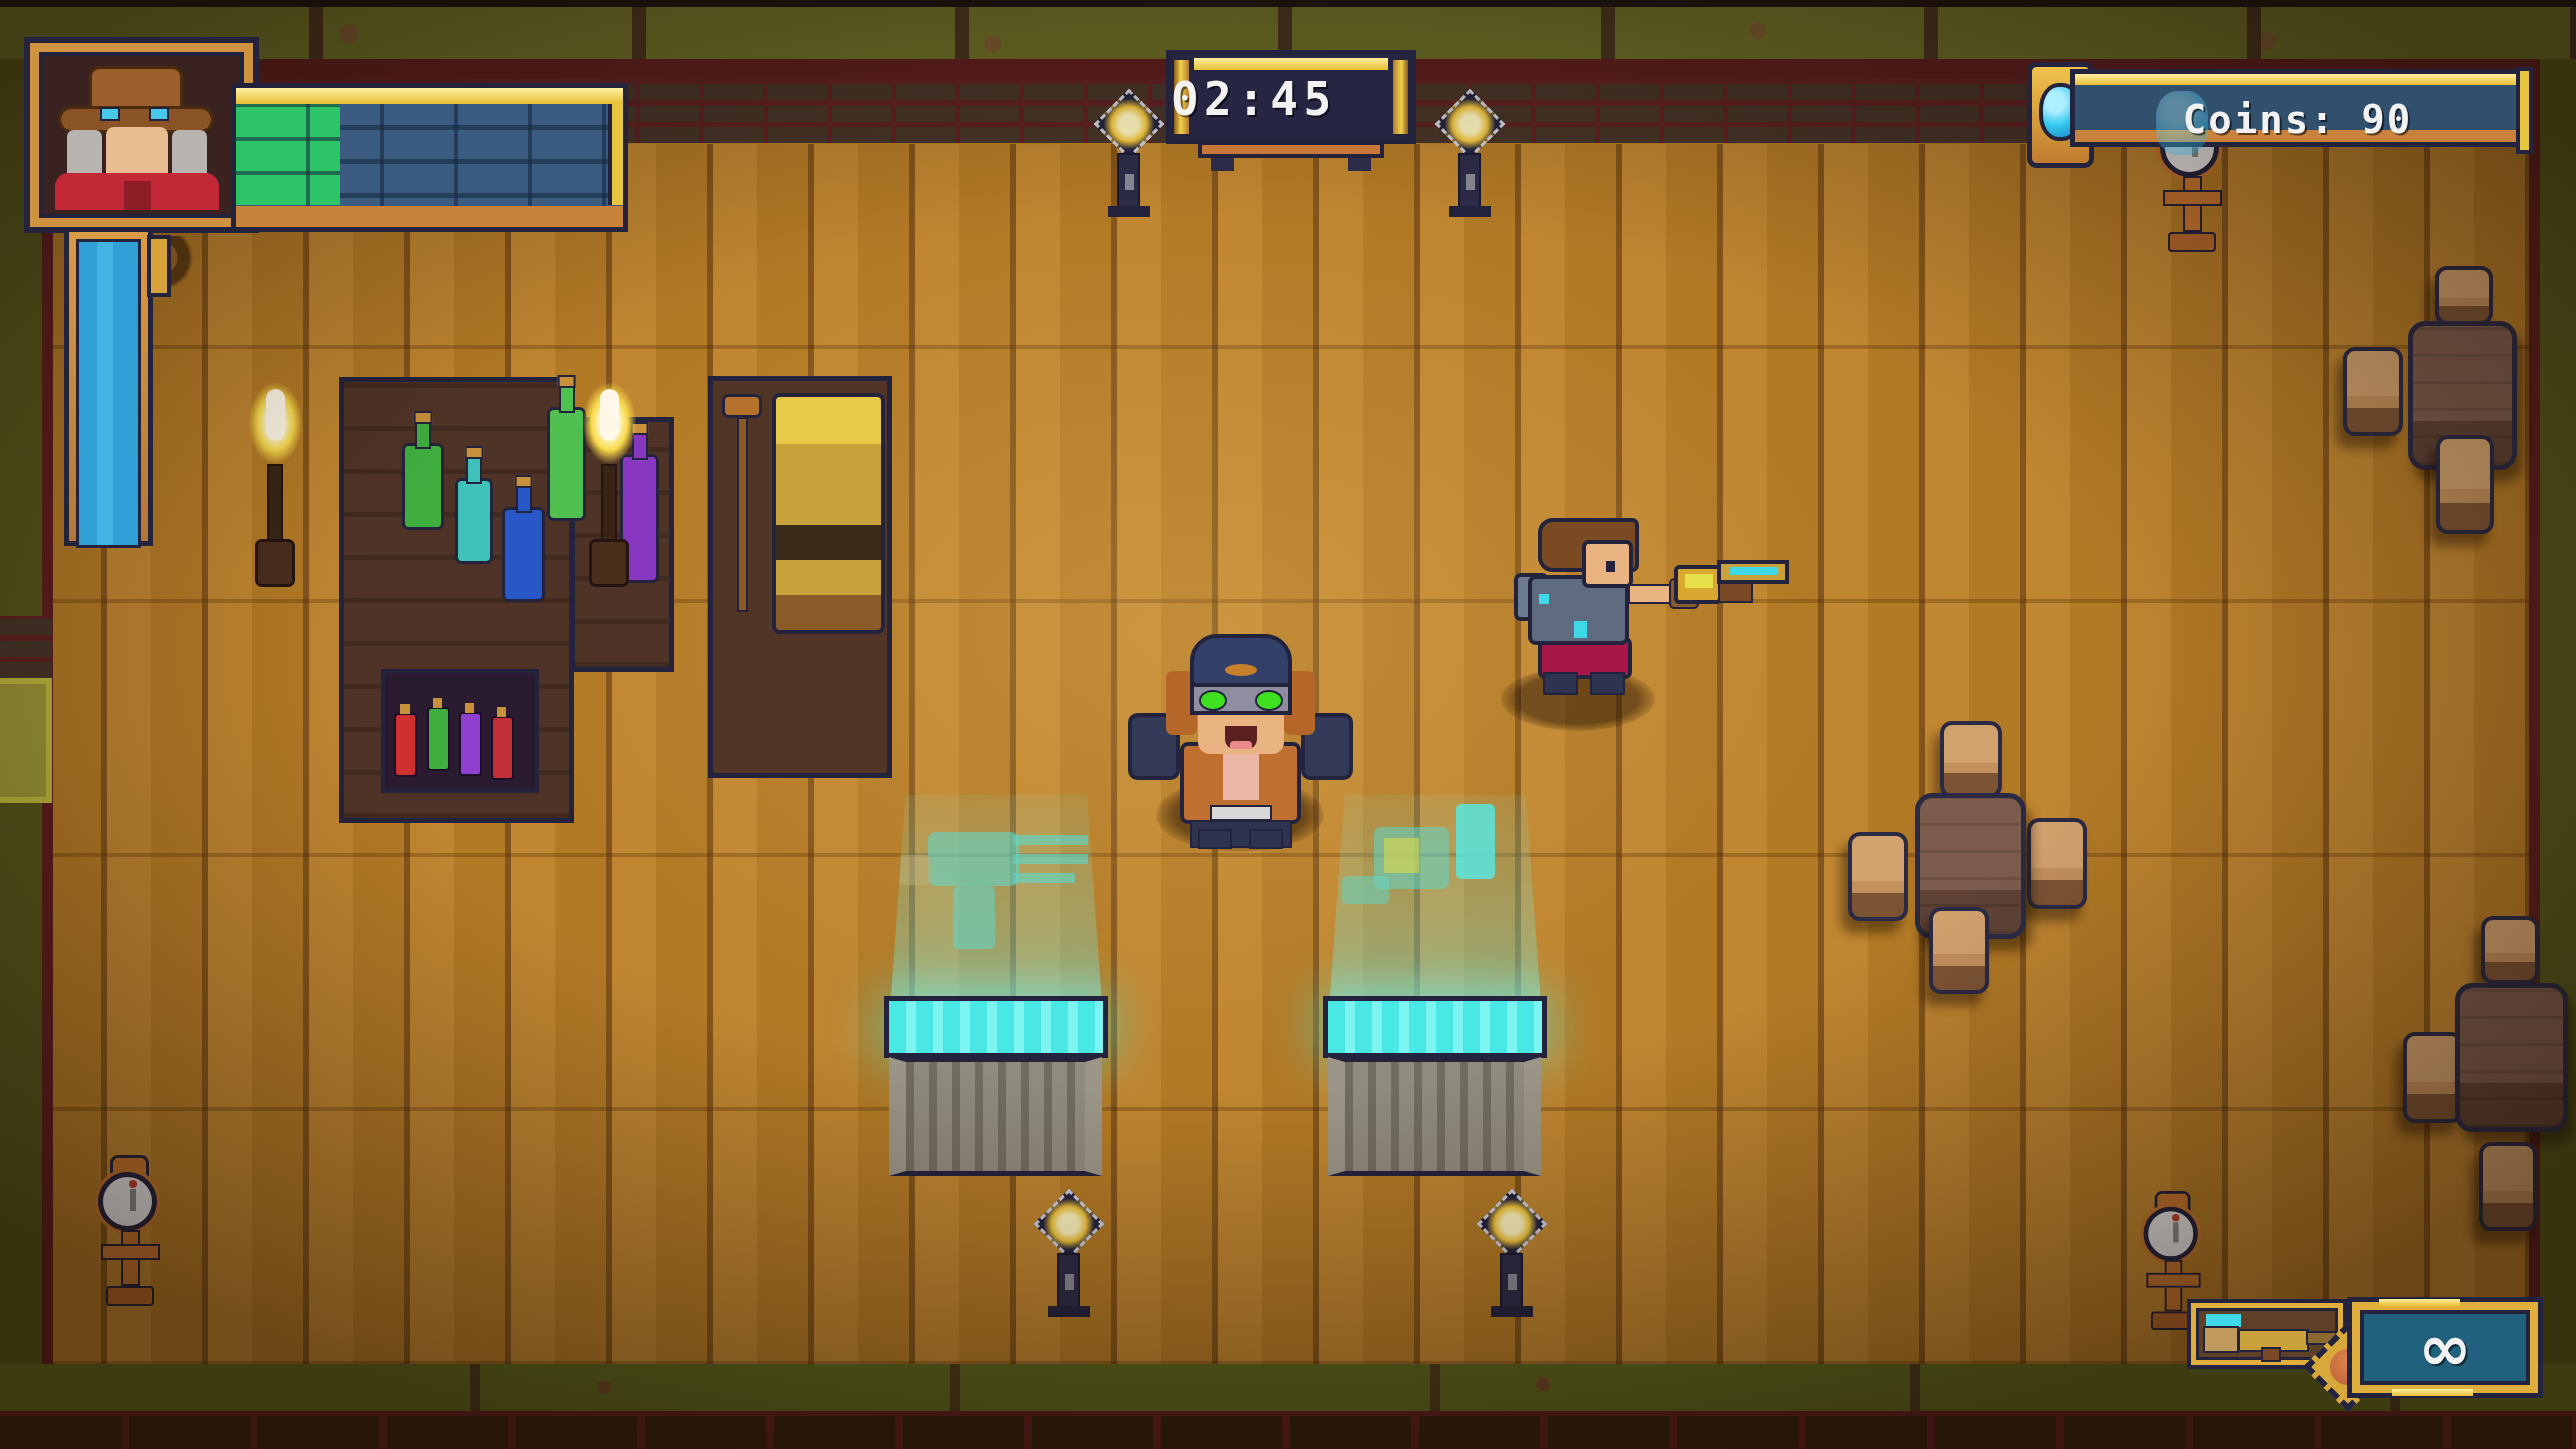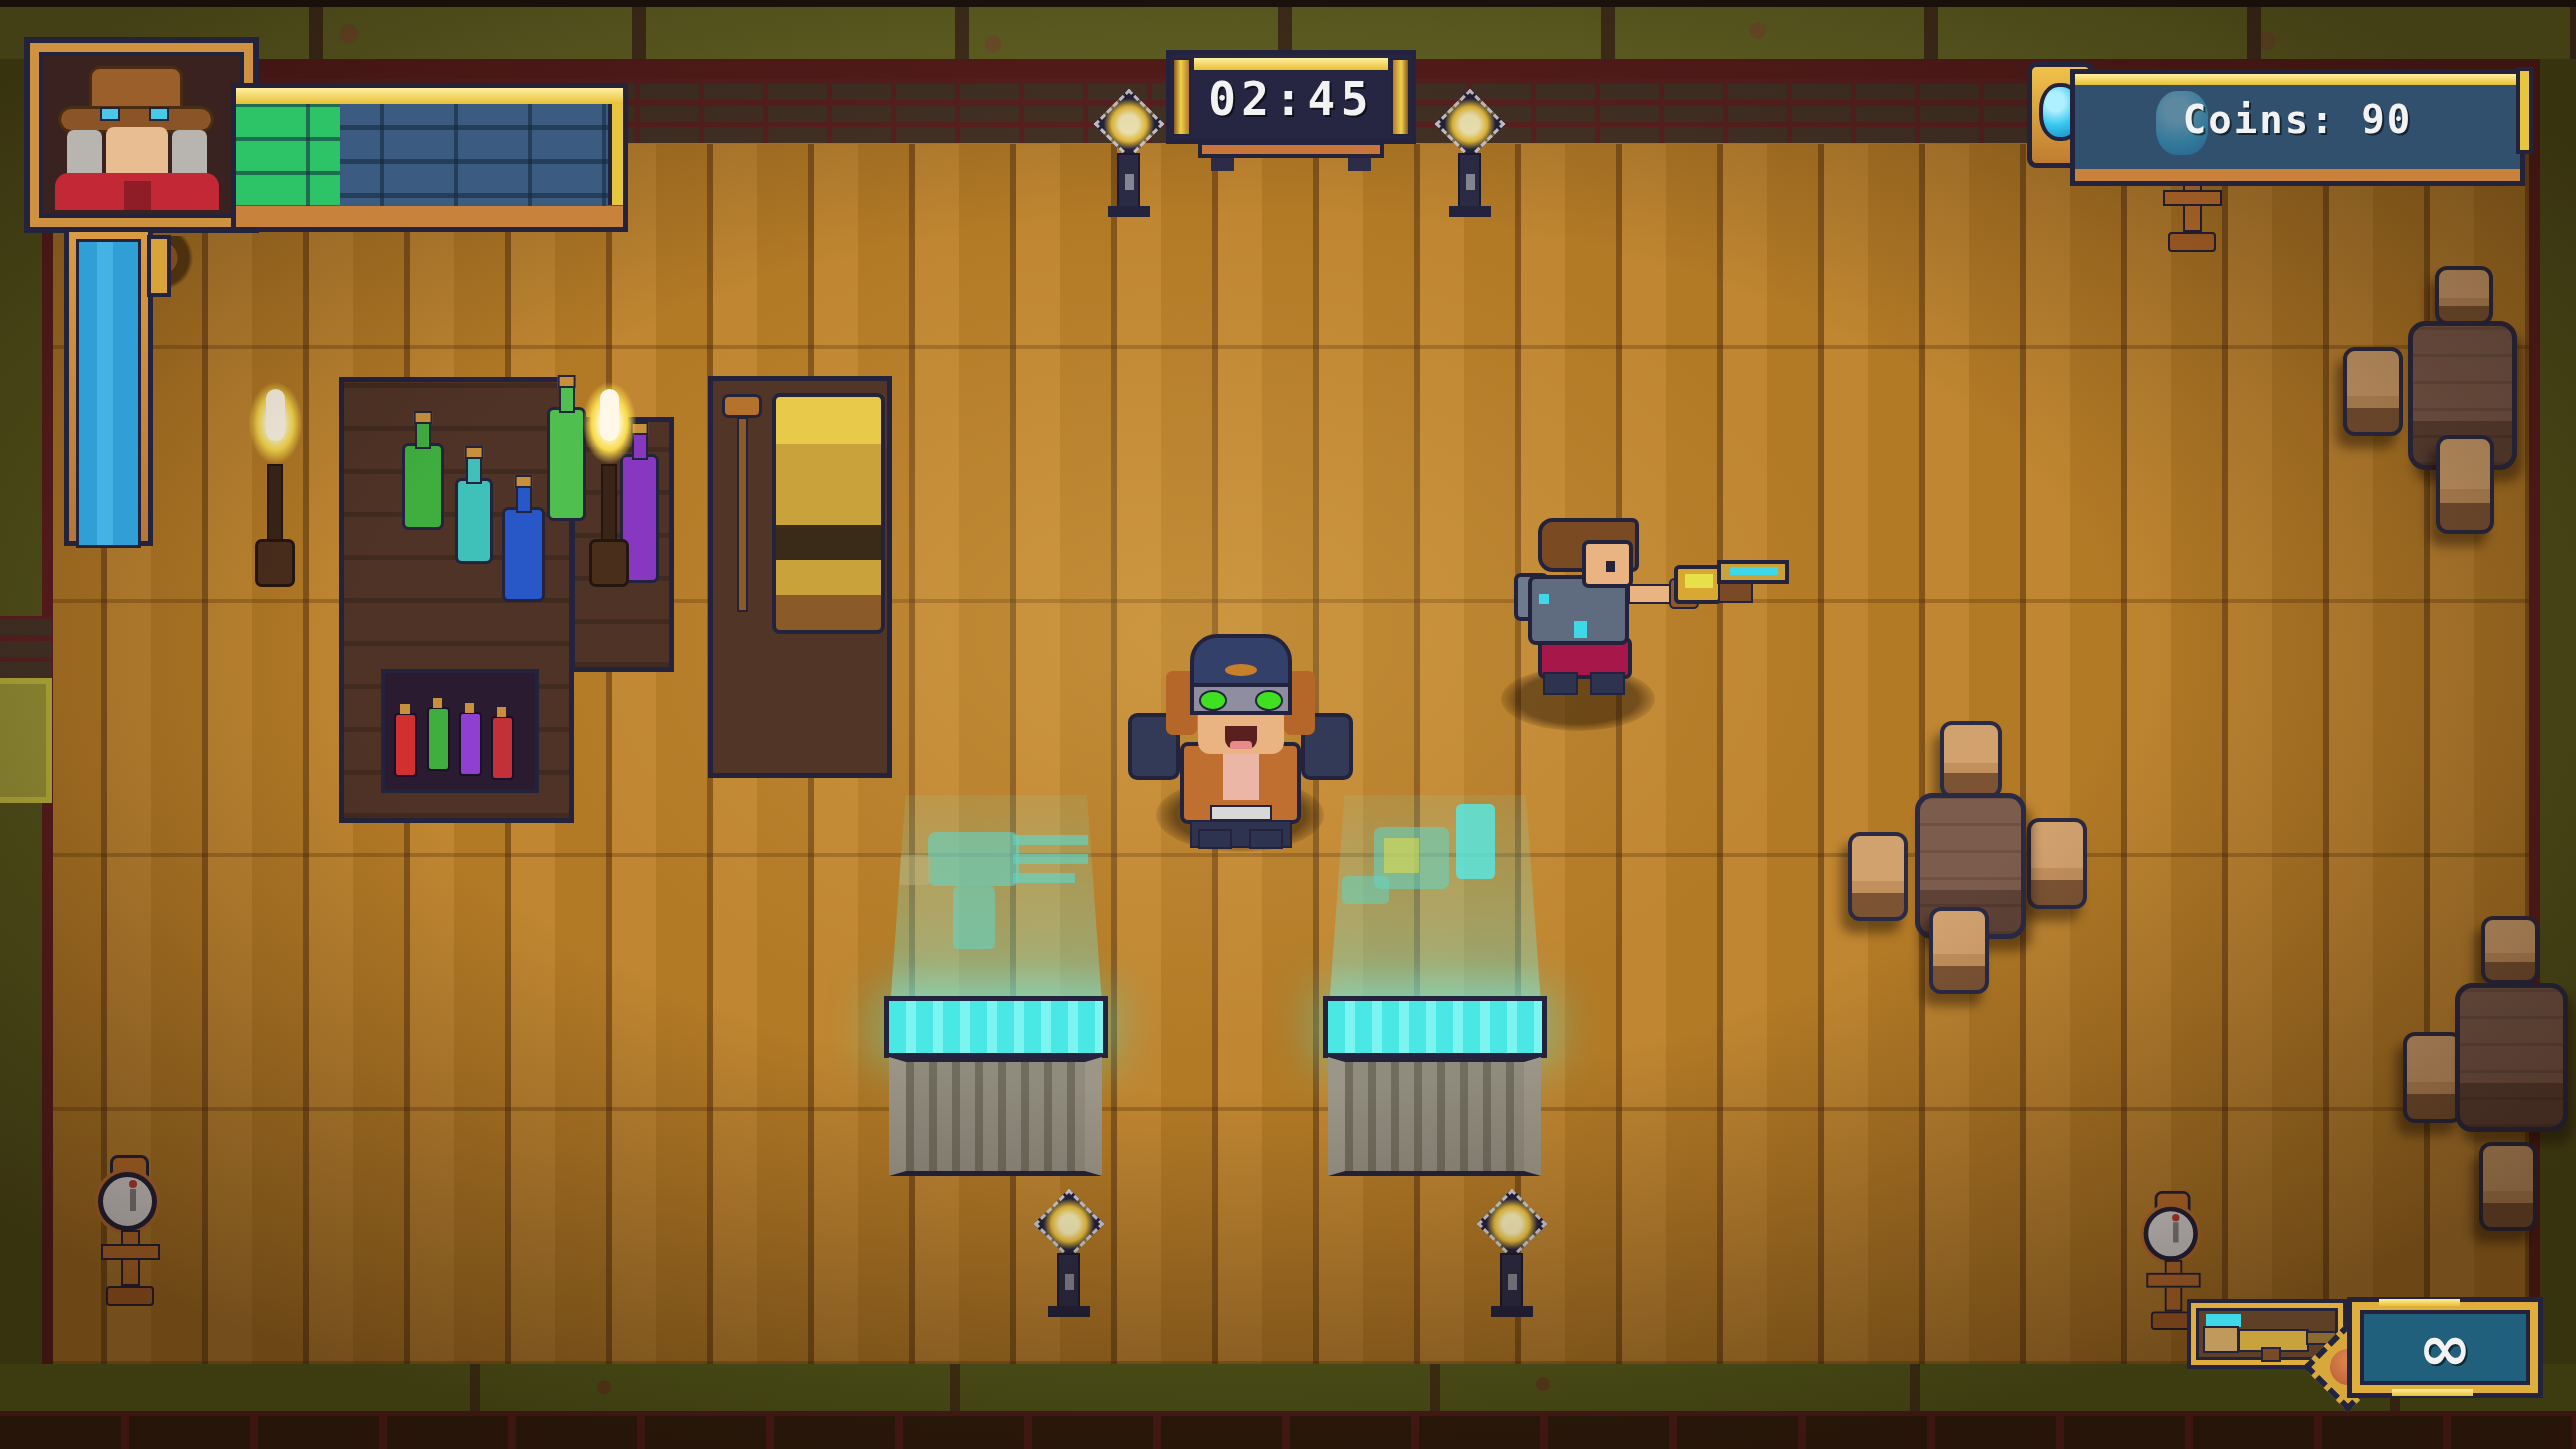--- a/index.html
+++ b/index.html
@@ -54,21 +54,21 @@
   .case-glass{background:repeating-linear-gradient(90deg,#49e8e4 0 17.4px,#7df4ef 17.4px 27px);border:5.4px solid #23233d;box-shadow:0 0 47px 8px rgba(70,230,220,0.45);}
   .case-base{background-color:#8f8b7d;background-image:repeating-linear-gradient(90deg,#716d5e 0 8px,transparent 8px 23px);border:5.4px solid #23233d;border-left:17.4px solid #9b9687;border-right:17.4px solid #9b9687;}
   .holo{opacity:0.85;}
   .shadow{background:radial-gradient(ellipse at 50% 50%,rgba(35,16,2,0.5) 0 55%,rgba(35,16,2,0) 75%);border-radius:50%;}
   .portrait-frame{left:23.5px;top:37px;width:235px;height:196px;border:6.7px solid #23233d;background:#3a2220;}
   .portrait-gold{left:0;top:0;right:0;bottom:0;border:9.4px solid #cf9240;box-shadow:inset 0 0 0 4px #23233d;}
   .healthbar{left:231px;top:83px;width:397px;height:149px;border:5.4px solid #23233d;background:#3b5c80;}
   .brick{background-image:repeating-linear-gradient(0deg,transparent 0 29.5px,rgba(18,38,60,0.55) 29.5px 34px),repeating-linear-gradient(90deg,transparent 0 70px,rgba(18,38,60,0.55) 70px 74px);}
   .meter{left:64px;top:227px;width:89px;height:319px;border:5.4px solid #23233d;background:linear-gradient(180deg,#d99b44,#b5763a);padding:6.7px;}
   .timer-panel{left:1166px;top:50px;width:250px;height:94px;border:5.4px solid #23233d;background:#262643;}
-  .coin-panel{left:2070px;top:69px;width:455px;height:117px;border:5.4px solid #23233d;background:#30506e;}
+  .coin-panel{left:2070px;top:69px;width:455px;height:78px;border:5.4px solid #23233d;background:#30506e;}
   .hud-text{color:#f2f2f2;font-weight:bold;text-shadow:2px 2px 0 rgba(0,0,0,0.55);}
   .gold-stripe{background:linear-gradient(180deg,#fff0a0,#e8bf35);}
   .ammo-panel{left:2347px;top:1297px;width:196px;height:101px;border:5.4px solid #23233d;background:#e0ae3c;padding:8px;}
   .weapon-panel{left:2187px;top:1299px;width:160px;height:70px;border:4px solid #23233d;background:#e0ae3c;padding:5.4px;}
 </style>
 </head>
 <body>
 
 <div id="stage">
 
@@ -304,21 +304,21 @@
 
   <div class="abs meter">
     <div class="abs" style="inset: 6.7px; border: 3.4px solid rgb(35, 35, 61); background: linear-gradient(90deg, rgb(47, 159, 214) 0px, rgb(47, 159, 214) 30%, rgb(69, 178, 228) 30%, rgb(69, 178, 228) 58%, rgb(47, 159, 214) 58%); height: 100%;"></div>
     <div class="abs" style="right:-23px;top:2.7px;width:24px;height:62px;background:#d9a33c;border:4px solid #23233d;"></div>
   </div>
 
   <div class="abs timer-panel">
     <div class="abs gold-stripe" style="left:23px;top:2.7px;right:23px;height:12px;"></div>
     <div class="abs" style="left:1.3px;top:2.7px;bottom:2.7px;width:19px;background:linear-gradient(90deg,#8a5a20,#f0d24a 45%,#b57a2e);border:2.7px solid #23233d;"></div>
     <div class="abs" style="right:1.3px;top:2.7px;bottom:2.7px;width:19px;background:linear-gradient(90deg,#b57a2e,#f0d24a 55%,#8a5a20);border:2.7px solid #23233d;"></div>
-    <div class="abs hud-text" style="left:0;right:0;top:17.4px;text-align:center;font-size:46px;letter-spacing:5.4px;">02:45</div>
+    <div class="abs hud-text" style="left:0;right:0;top:17.4px;font-size:46px;letter-spacing:5.4px;">02:45</div>
     <div class="abs" style="left:27px;right:27px;bottom:-19px;height:17.4px;background:#c8763a;border:4px solid #23233d;"></div>
     <div class="abs" style="left:40px;bottom:-32px;width:23px;height:13.4px;background:#2c2c48;"></div>
     <div class="abs" style="right:40px;bottom:-32px;width:23px;height:13.4px;background:#2c2c48;"></div>
   </div>
 
   <div class="abs" style="left:2027px;top:62px;width:67px;height:106px;background:linear-gradient(180deg,#f0c24a,#c07c30);border:5.4px solid #23233d;border-radius:9.4px;">
     <div class="abs" style="left:6.7px;top:16px;width:43px;height:58px;background:radial-gradient(circle at 35% 30%,#aef0ff 0 22%,#38c8f0 55%,#1888c0);border:4px solid #23233d;border-radius:45%;"></div>
   </div>
   <div class="abs coin-panel brick">
     <div class="abs gold-stripe" style="left:0;top:0;width:100%;height:10.7px;"></div>

